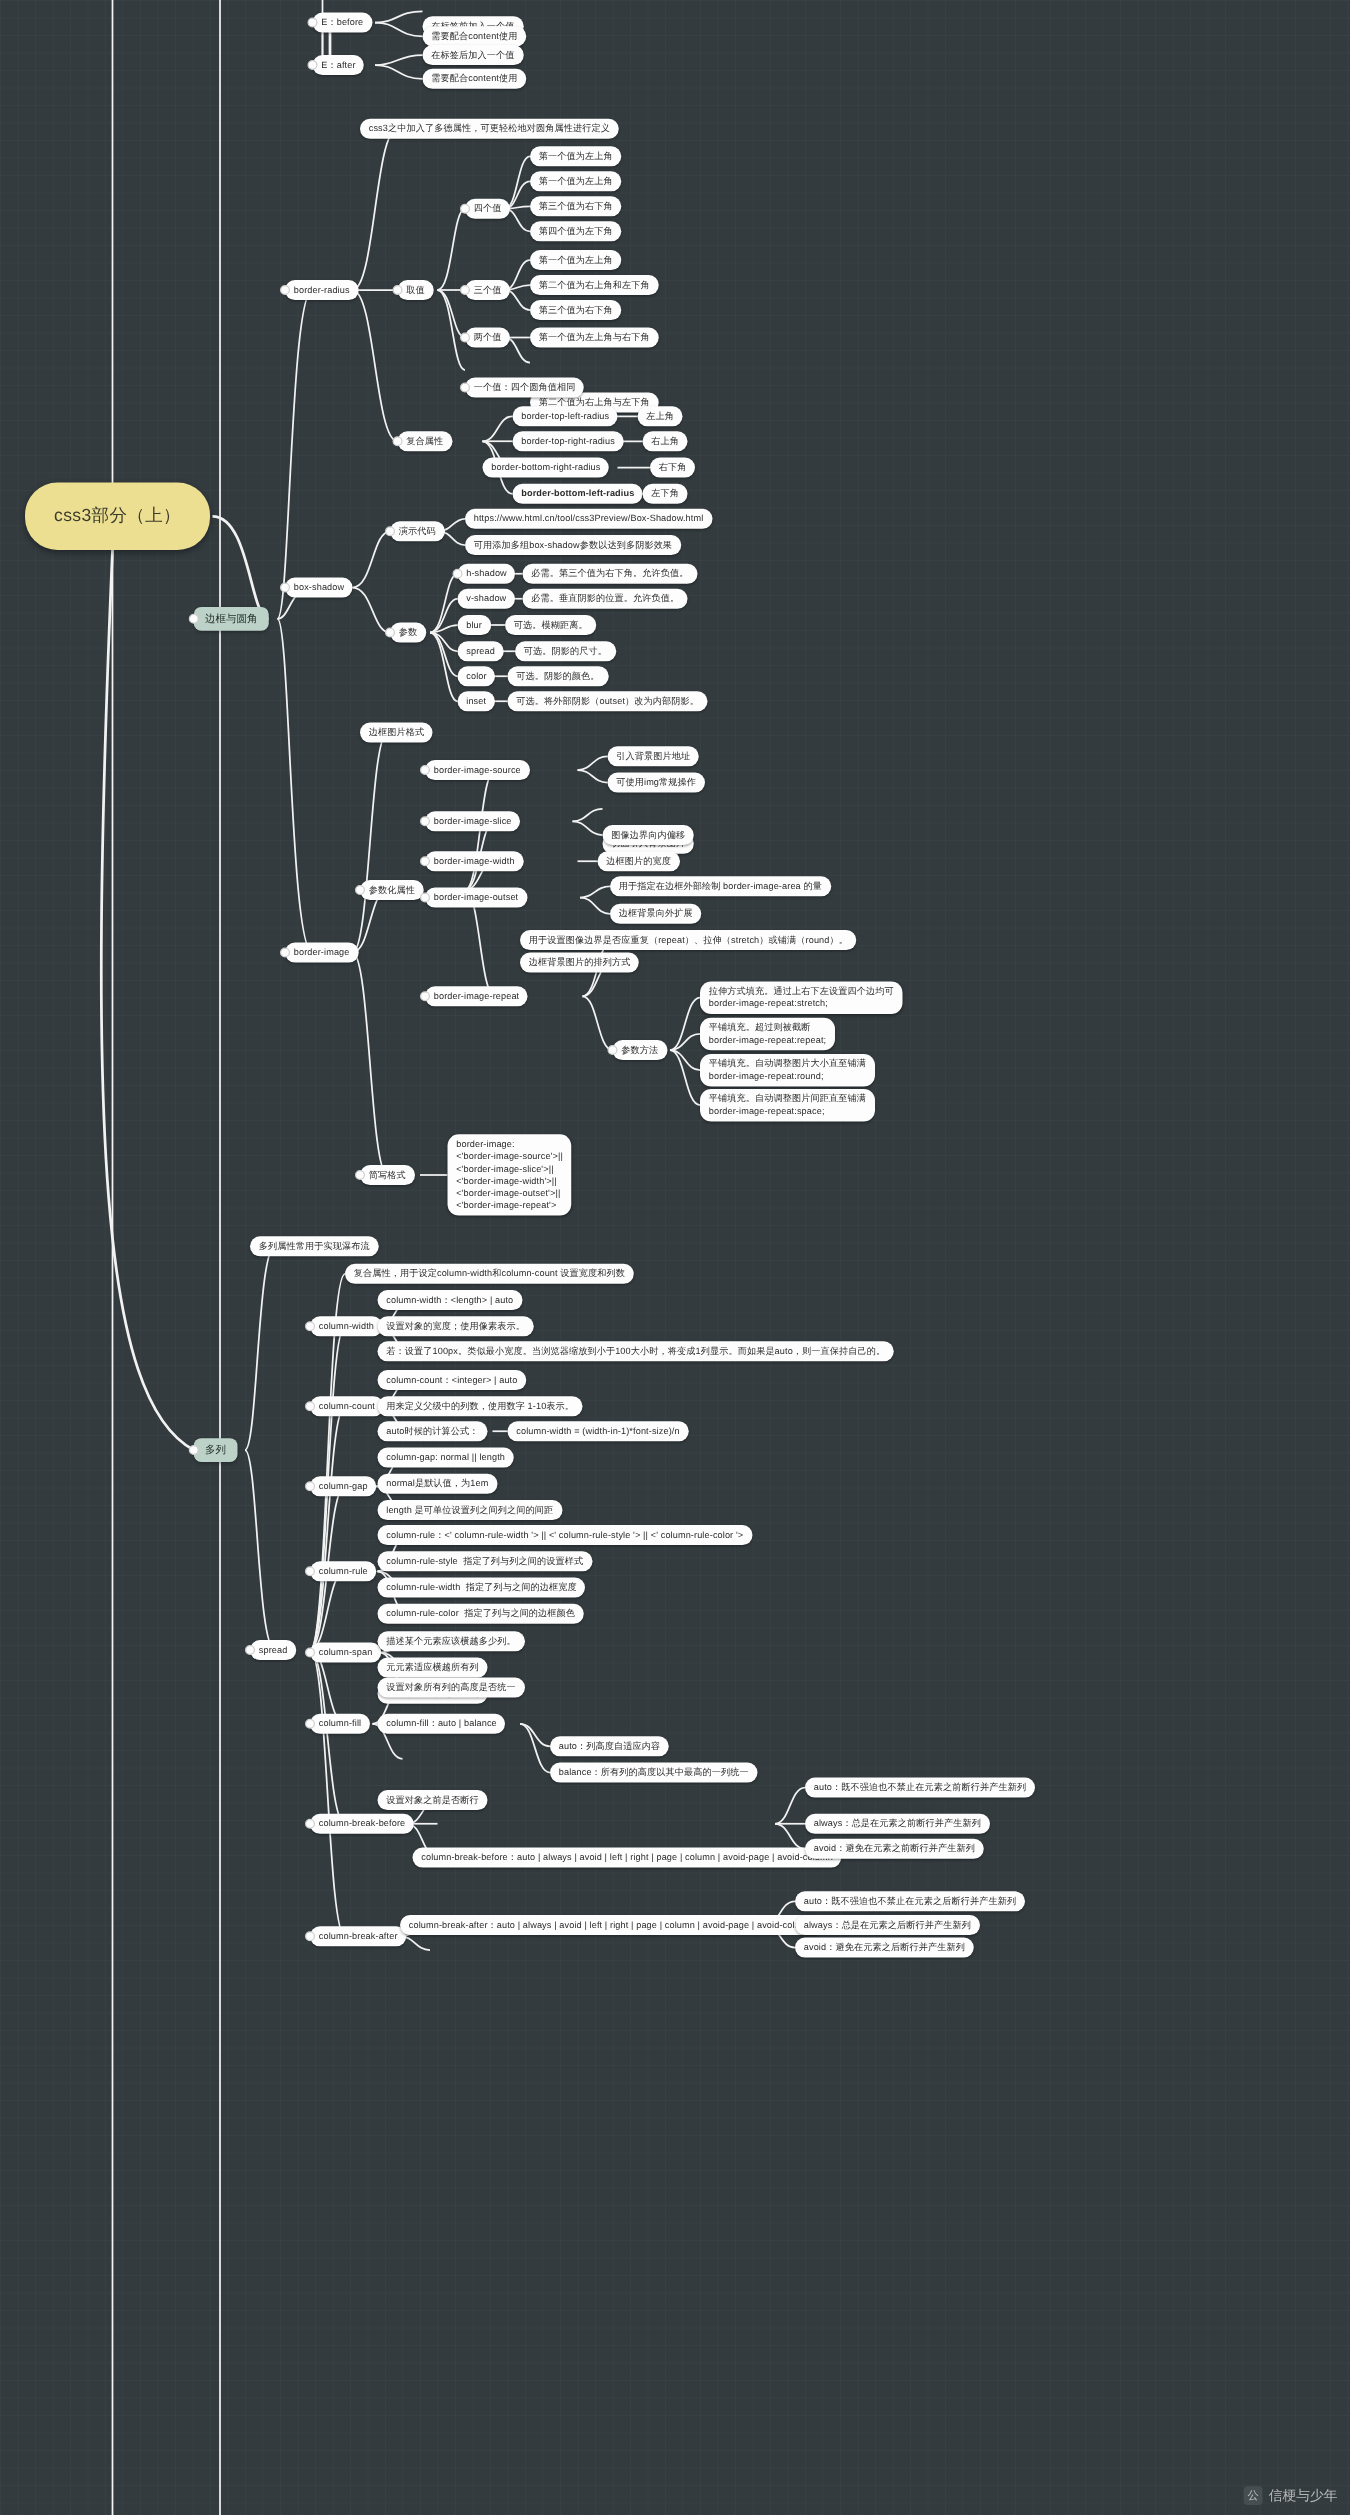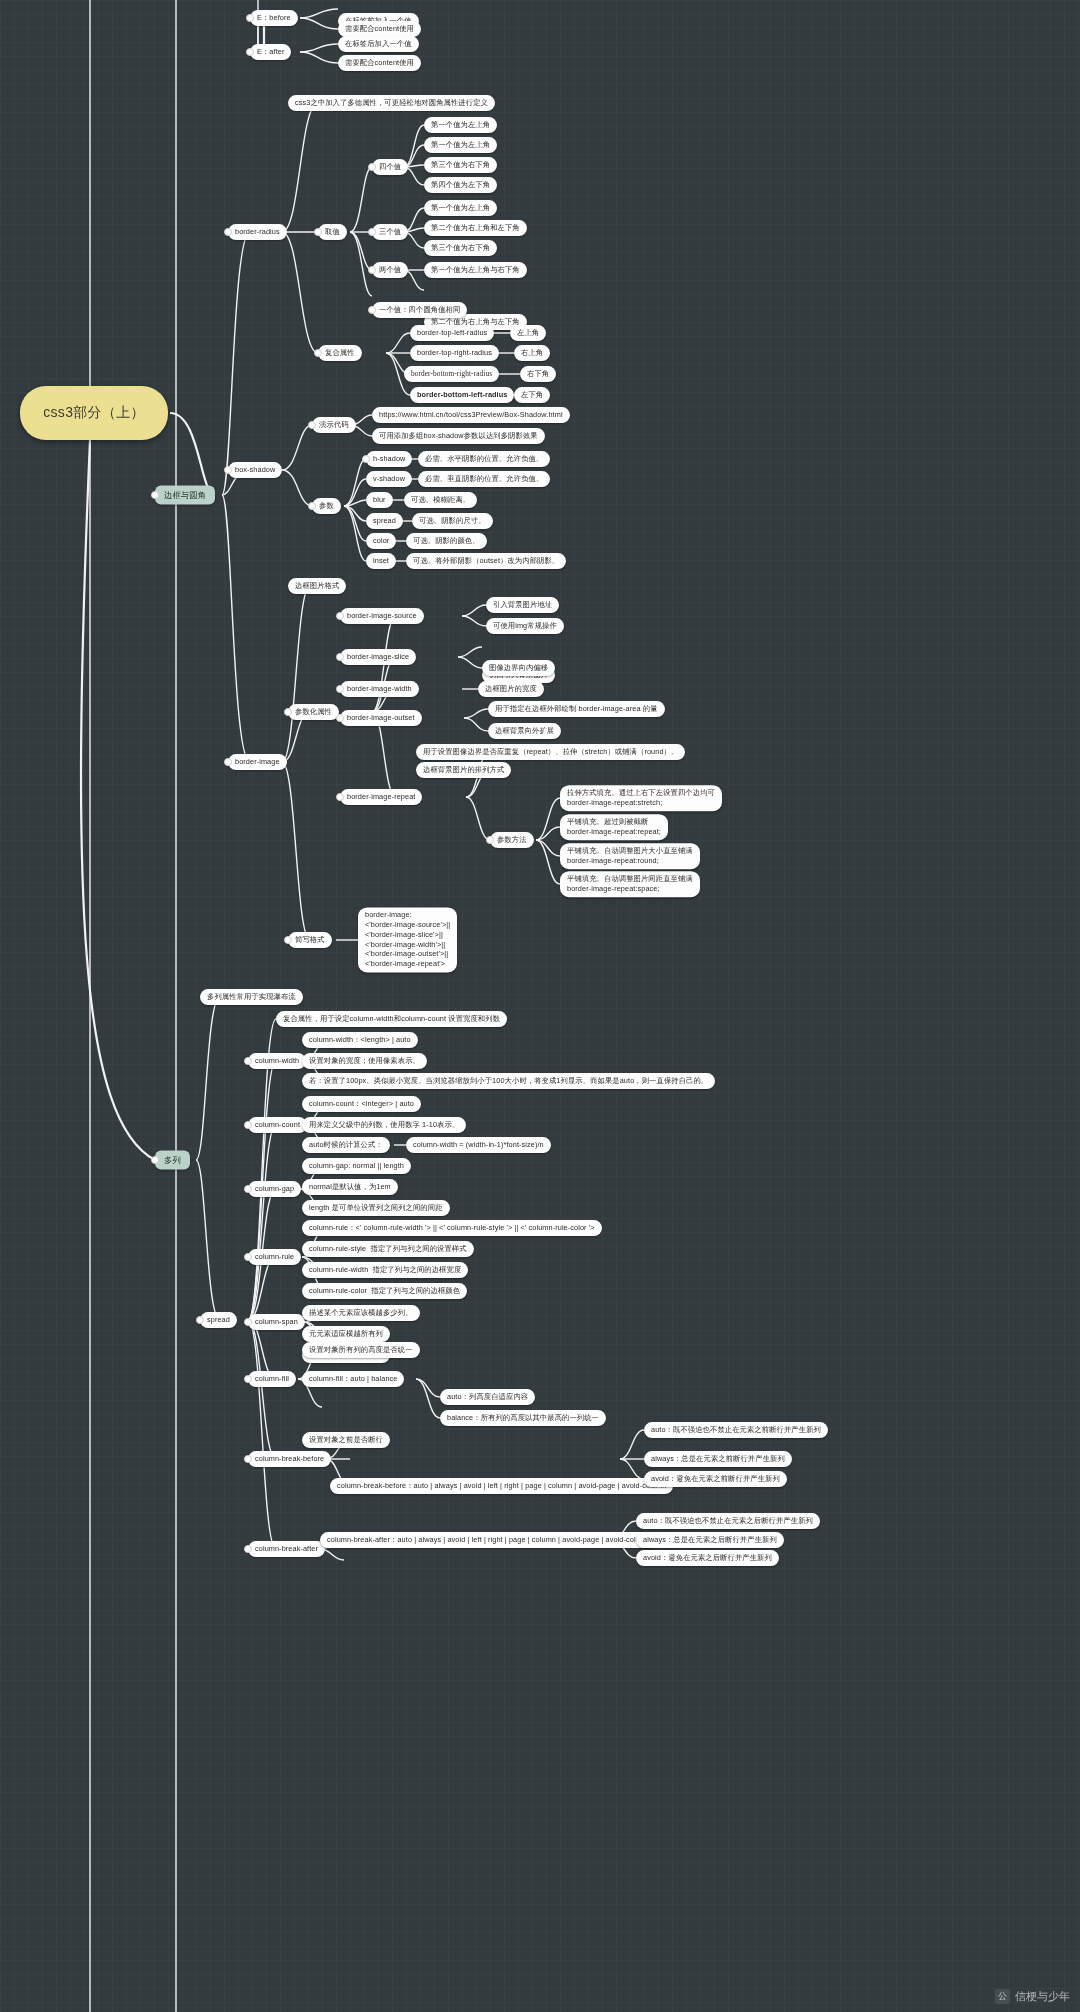--- a/index.html
+++ b/index.html
@@ -270,33 +270,33 @@
   <div class="node" style="left:424px;top:270px;">第一个值为左上角与右下角</div>
   <div class="node" style="left:424px;top:290px;margin-top:32px;">第二个值为右上角与左下角</div>
 
   <div class="node" style="left:372px;top:310px;">一个值：四个圆角值相同</div>
 
   <div class="node" style="left:318px;top:353px;">复合属性</div>
   <div class="node" style="left:410px;top:333px;">border-top-left-radius</div>
   <div class="node" style="left:510px;top:333px;">左上角</div>
   <div class="node" style="left:410px;top:353px;">border-top-right-radius</div>
   <div class="node" style="left:514px;top:353px;">右上角</div>
-  <div class="node" style="left:404px;top:374px;font-family:Liberation Serif, serif;">border-bottom-right-radius</div>
+  <div class="node" style="left:386px;top:374px;">border-bottom-right-radius</div>
   <div class="node" style="left:520px;top:374px;">右下角</div>
   <div class="node" style="left:410px;top:395px;font-weight:bold;">border-bottom-left-radius</div>
   <div class="node" style="left:514px;top:395px;">左下角</div>
 
   <div class="node" style="left:228px;top:470px;">box-shadow</div>
   <div class="node" style="left:312px;top:425px;">演示代码</div>
   <div class="node" style="left:372px;top:415px;">https://www.html.cn/tool/css3Preview/Box-Shadow.html</div>
   <div class="node" style="left:372px;top:436px;">可用添加多组box-shadow参数以达到多阴影效果</div>
 
   <div class="node" style="left:312px;top:506px;">参数</div>
   <div class="node" style="left:366px;top:459px;">h-shadow</div>
-  <div class="node" style="left:418px;top:459px;">必需。水平阴影的位置。允许负值。</div>
+  <div class="node" style="left:418px;top:459px;">必需。第三个值为右下角。允许负值。</div>
   <div class="node" style="left:366px;top:479px;">v-shadow</div>
   <div class="node" style="left:418px;top:479px;">必需。垂直阴影的位置。允许负值。</div>
   <div class="node" style="left:366px;top:500px;">blur</div>
   <div class="node" style="left:404px;top:500px;">可选。模糊距离。</div>
   <div class="node" style="left:366px;top:521px;">spread</div>
   <div class="node" style="left:412px;top:521px;">可选。阴影的尺寸。</div>
   <div class="node" style="left:366px;top:541px;">color</div>
   <div class="node" style="left:406px;top:541px;">可选。阴影的颜色。</div>
   <div class="node" style="left:366px;top:561px;">inset</div>
   <div class="node" style="left:406px;top:561px;">可选。将外部阴影（outset）改为内部阴影。</div>

